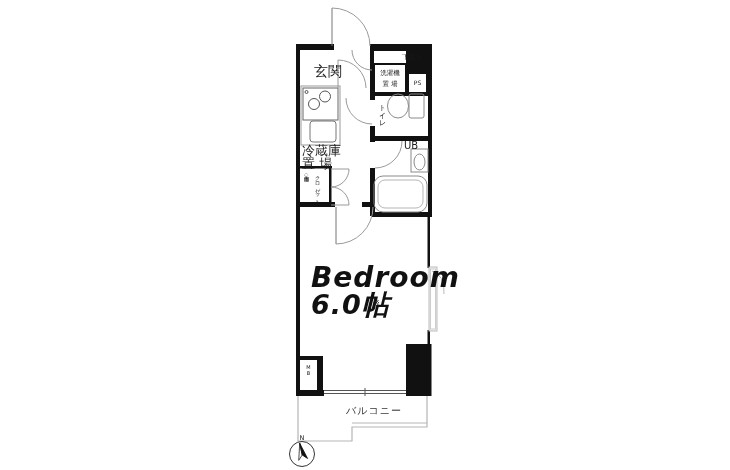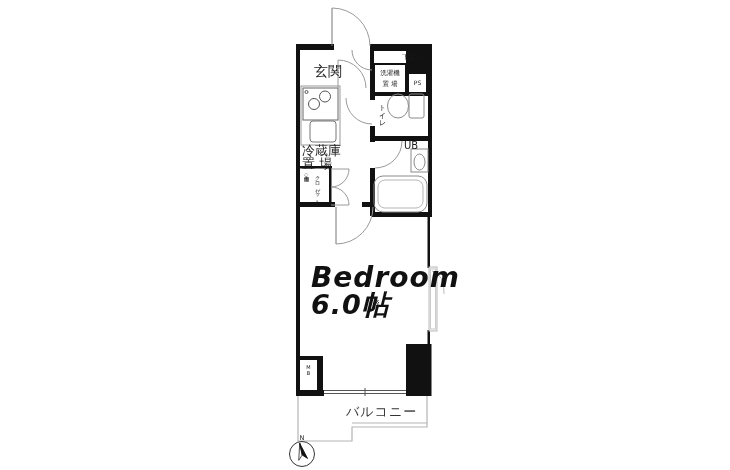--- a/index.html
+++ b/index.html
@@ -130,17 +130,17 @@
 
   <div class="label v" style="left:314px;top:171px;height:34px;font-size:5.5px;">クロゼット</div>
   <div class="label v" style="left:303px;top:172px;height:32px;font-size:5px;">（上部棚）</div>
 
   <div class="label v" style="left:305px;top:364px;height:26px;font-size:5px;">MB</div>
 
   <div class="label big" style="left:311px;top:260px;font-size:28px;">Bedroom</div>
   <div class="label big" style="left:311px;top:287px;font-size:27px;">6.0帖</div>
   <div class="label" style="left:373px;top:299px;font-size:8px;">※</div>
 
-  <div class="label" style="left:346px;top:404px;font-size:13px;letter-spacing:1px;color:#333;">バルコニー</div>
+  <div class="label" style="left:346px;top:404px;font-size:10px;letter-spacing:1px;color:#333;">バルコニー</div>
 
   <div class="label ctr" style="left:298px;top:434px;width:8px;font-size:6.5px;">N</div>
 
 </div>
 
 </body></html>

